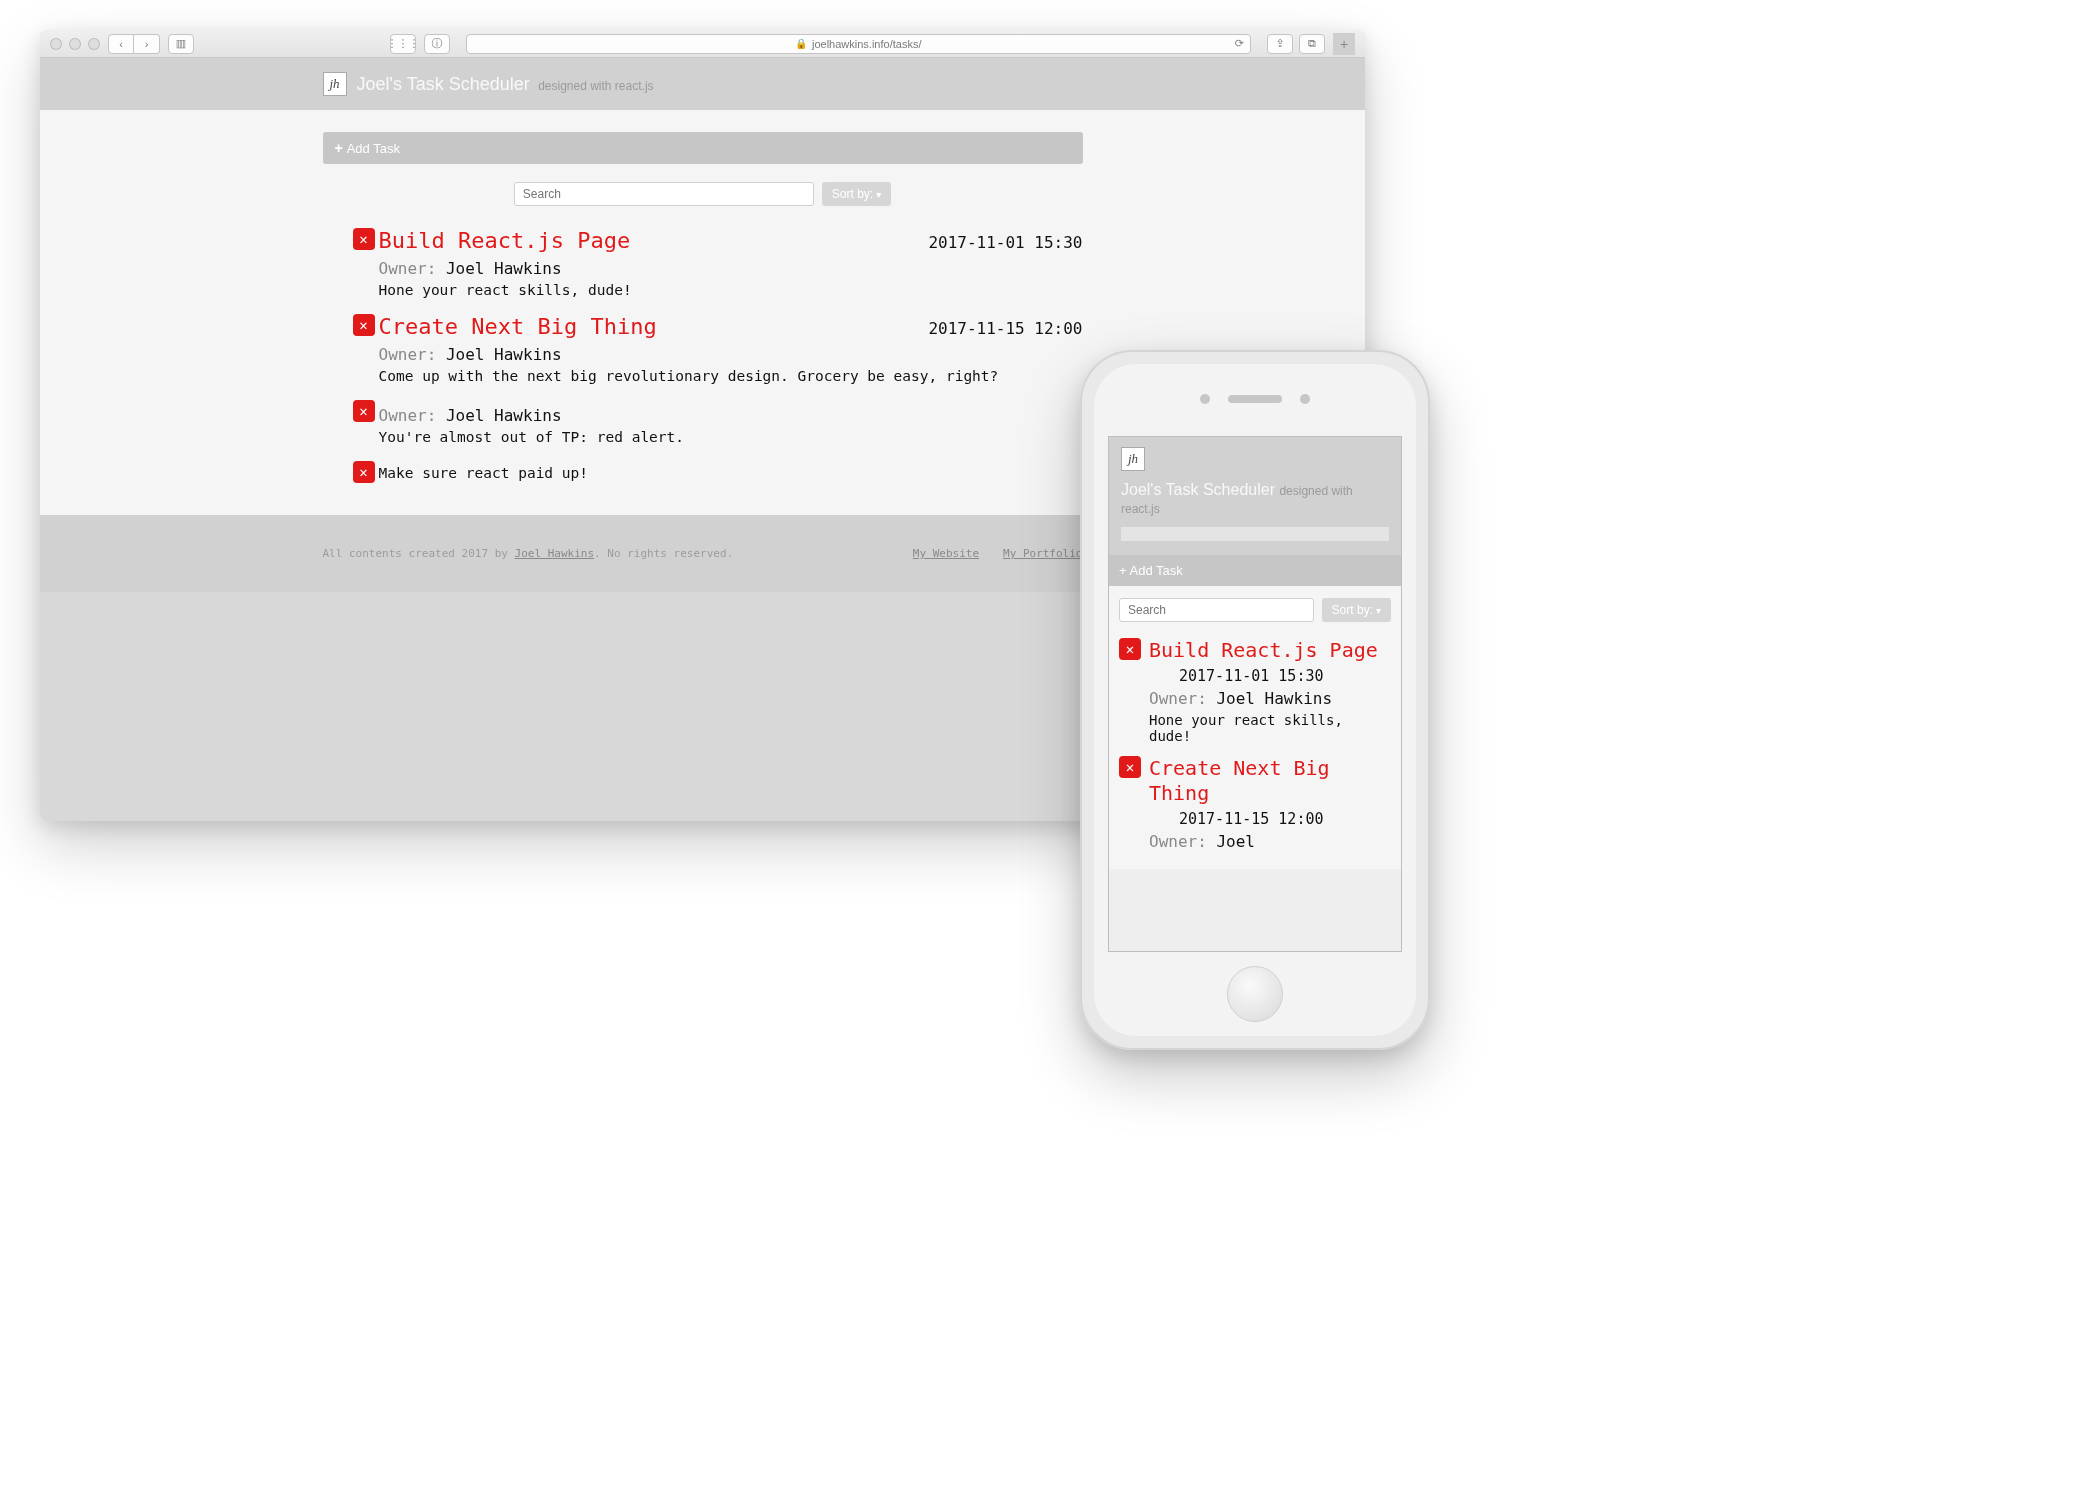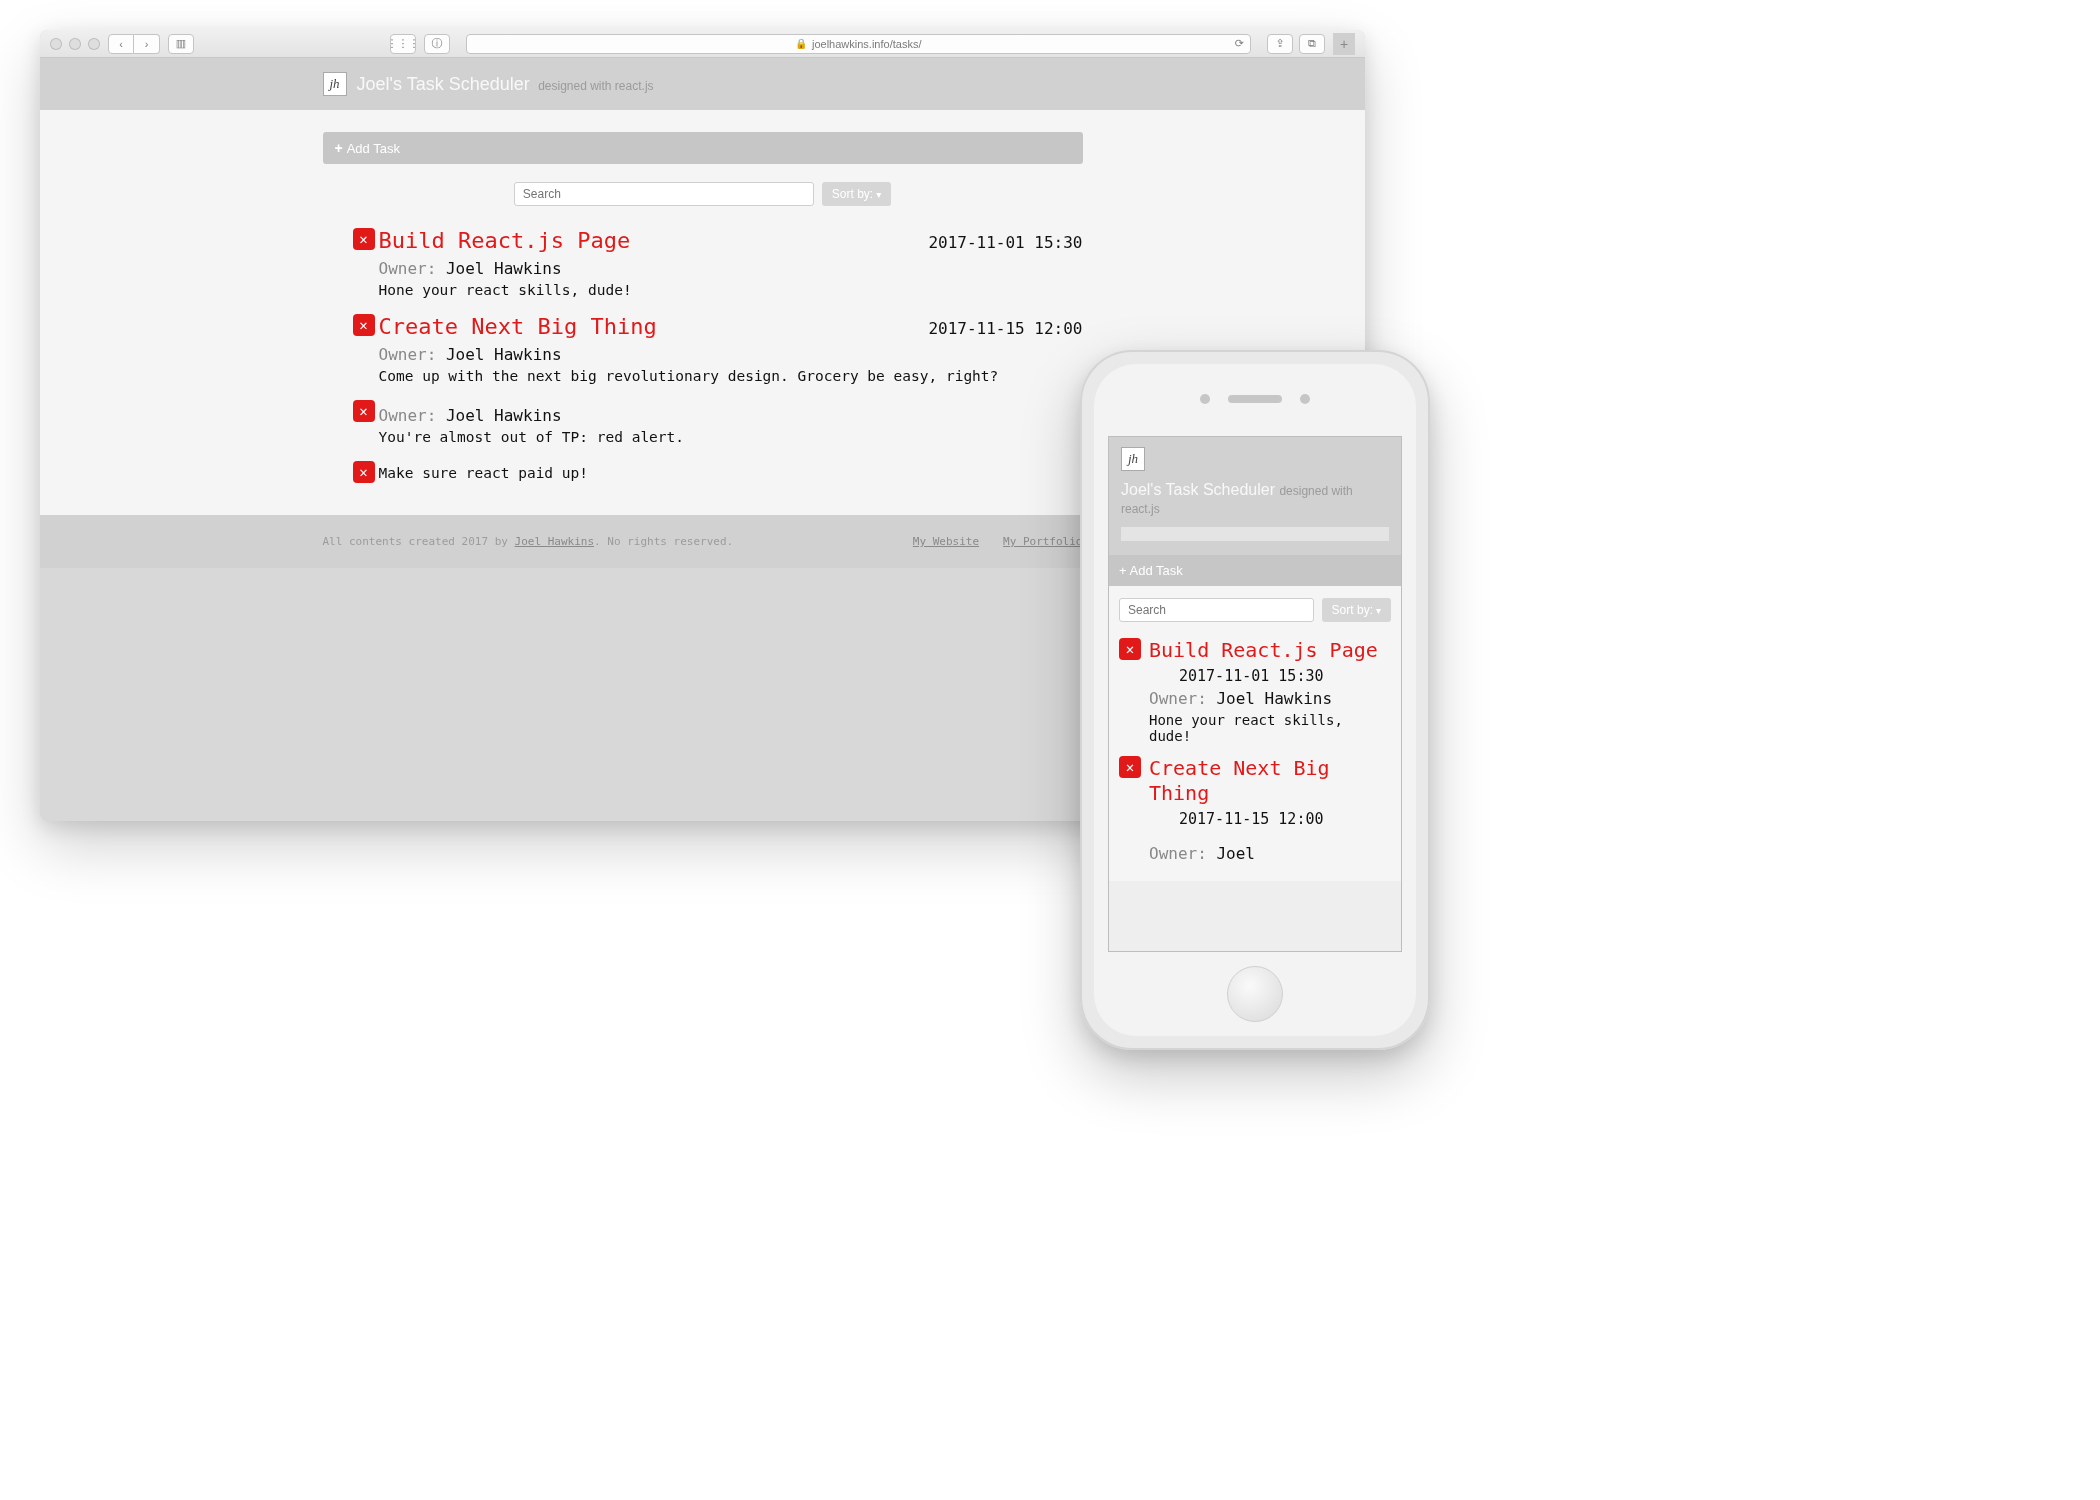--- a/index.html
+++ b/index.html
@@ -93,21 +93,21 @@
   }
   .task-head{ display:flex; align-items:baseline; }
   .task-title{ color:#e11919; font-size:22px; font-weight:400; }
   .task-date{ margin-left:auto; color:#111; font-size:16px; }
   .owner-line{ margin-top:6px; font-size:16px; }
   .owner-label{ color:#888; }
   .owner-name{ color:#111; }
   .task-desc{ margin-top:4px; font-size:14.5px; color:#111; }
 
   .footer{
-    background:#d1d1d1; padding:20px 0;
+    background:#d1d1d1; padding:32px 0;
     font-family:"Menlo","Consolas",monospace; font-size:11px; color:#9c9c9c;
   }
   .footer .container{ display:flex; align-items:center; }
   .footer a{ color:#8a8a8a; text-decoration:underline; }
   .footer .links{ margin-left:auto; display:flex; gap:24px; }
 
   
   .iphone{
     position:absolute; left:1080px; top:350px;
     width:350px; height:700px;
@@ -309,21 +309,21 @@
               <div class="m-del">✕</div>
               <div class="m-title-t">Build React.js Page</div>
               <div class="m-date">2017-11-01 15:30</div>
               <div style="margin-top:4px;"><span class="m-owner-label">Owner: </span><span class="m-owner-name">Joel Hawkins</span></div>
               <div class="m-desc">Hone your react skills, dude!</div>
             </div>
             <div class="m-task">
               <div class="m-del">✕</div>
               <div class="m-title-t">Create Next Big Thing</div>
               <div class="m-date">2017-11-15 12:00</div>
-              <div style="margin-top:16px;"><span class="m-owner-label">Owner: </span><span class="m-owner-name">Joel</span></div>
+              <div style="margin-top:4px;"><span class="m-owner-label">Owner: </span><span class="m-owner-name">Joel</span></div>
             </div>
           </div>
       </div>
     </div>
 
     <div class="home-btn"></div>
   </div>
 </div>
 
 </body></html>

